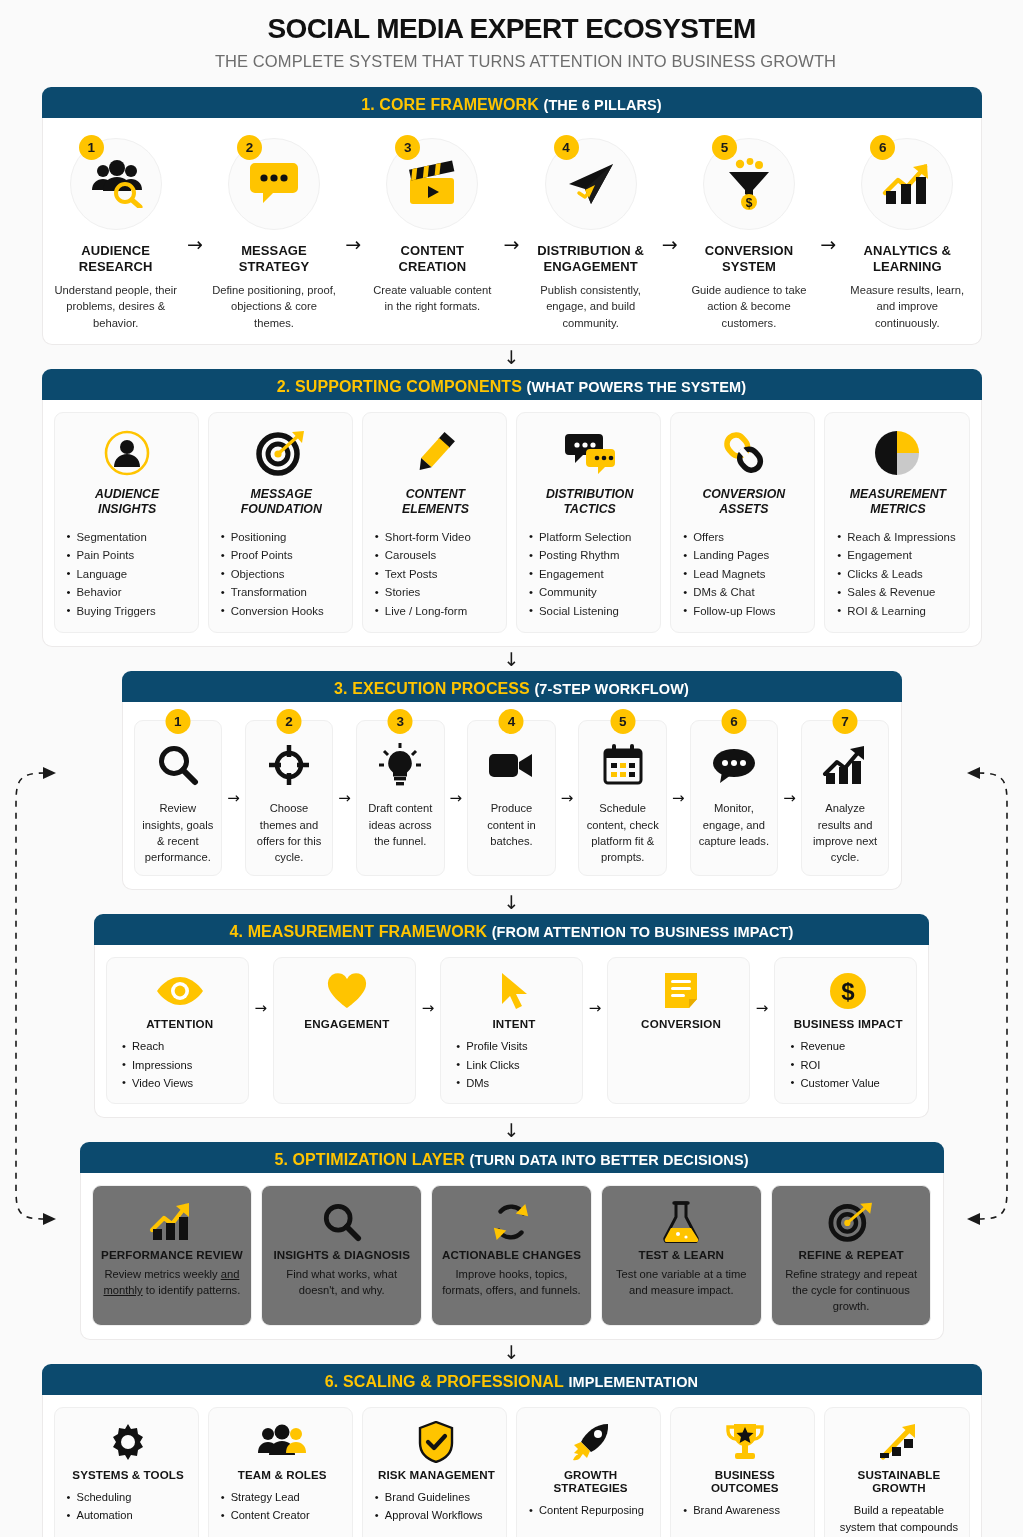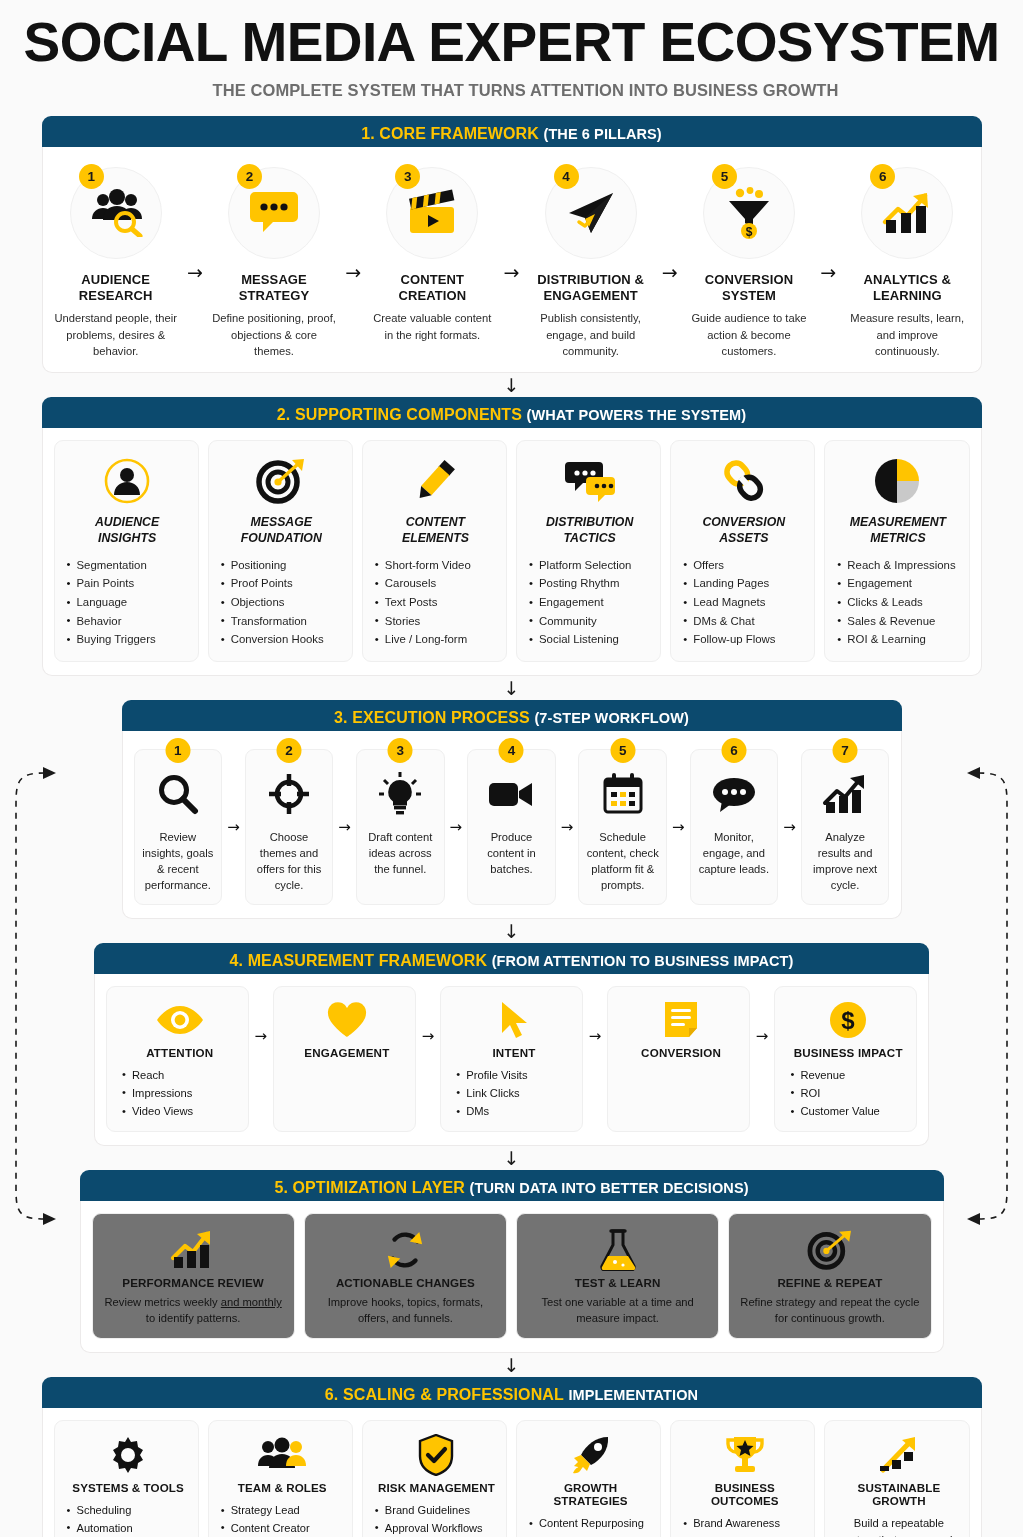--- a/index.html
+++ b/index.html
@@ -9,29 +9,29 @@
     background: #fafafa;
     font-family: "Liberation Sans", sans-serif;
     color: #141414;
     overflow: hidden;
   }
   .page { position: relative; width: 1023px; height: 1537px; padding: 0; }
 
   
   .hdr { text-align: center; padding-top: 14px; }
   .hdr h1 {
-    font-size: 55px;
+    font-size: 28px;
     font-weight: 800;
     letter-spacing: -0.6px;
     color: #111;
     line-height: 1.05;
   }
   .hdr h2 {
     font-size: 16.5px;
-    font-weight: 700;
+    font-weight: 400;
     letter-spacing: 0.1px;
     color: #6d6d6d;
     margin-top: 9px;
     padding-left: 28px;
   }
 
   
   .section { position: relative; margin: 0 auto; }
   .sec-bar {
     background: #0c4a6e;
@@ -669,20 +669,30 @@
             <polygon points="41,1 41,15 28,4" fill="#FFC400"></polygon>
             <rect x="5" y="27" width="9" height="11" fill="#111"></rect>
             <rect x="18" y="21" width="9" height="17" fill="#111"></rect>
             <rect x="31" y="15" width="9" height="23" fill="#111"></rect>
           </svg>
         </div>
         <div class="ttl">PERFORMANCE REVIEW</div>
         <div class="dsc"><span>Review metrics weekly </span><u>and monthly</u><span> to identify patterns.</span></div>
       </div>
 
+      <div class="ocard">
+        <div class="ico">
+          <svg width="42" height="40" viewBox="0 0 42 42">
+            <circle cx="17" cy="17" r="12.5" fill="none" stroke="#111" stroke-width="5"></circle>
+            <line x1="26" y1="26" x2="38" y2="38" stroke="#111" stroke-width="6" stroke-linecap="round"></line>
+          </svg>
+        </div>
+        <div class="ttl">INSIGHTS &amp; DIAGNOSIS</div>
+        <div class="dsc">Find what works, what doesn't, and why.</div>
+      </div>
 
       <div class="ocard">
         <div class="ico">
           <svg width="42" height="40" viewBox="0 0 42 42">
             <path d="M34 12A15 15 0 0010 10" fill="none" stroke="#111" stroke-width="4.6" stroke-linecap="round"></path>
             <path d="M8 30a15 15 0 0024 2" fill="none" stroke="#111" stroke-width="4.6" stroke-linecap="round"></path>
             <polygon points="36,2 39,15 26,12" fill="#FFC400"></polygon>
             <polygon points="6,40 3,27 16,30" fill="#FFC400"></polygon>
           </svg>
         </div>

